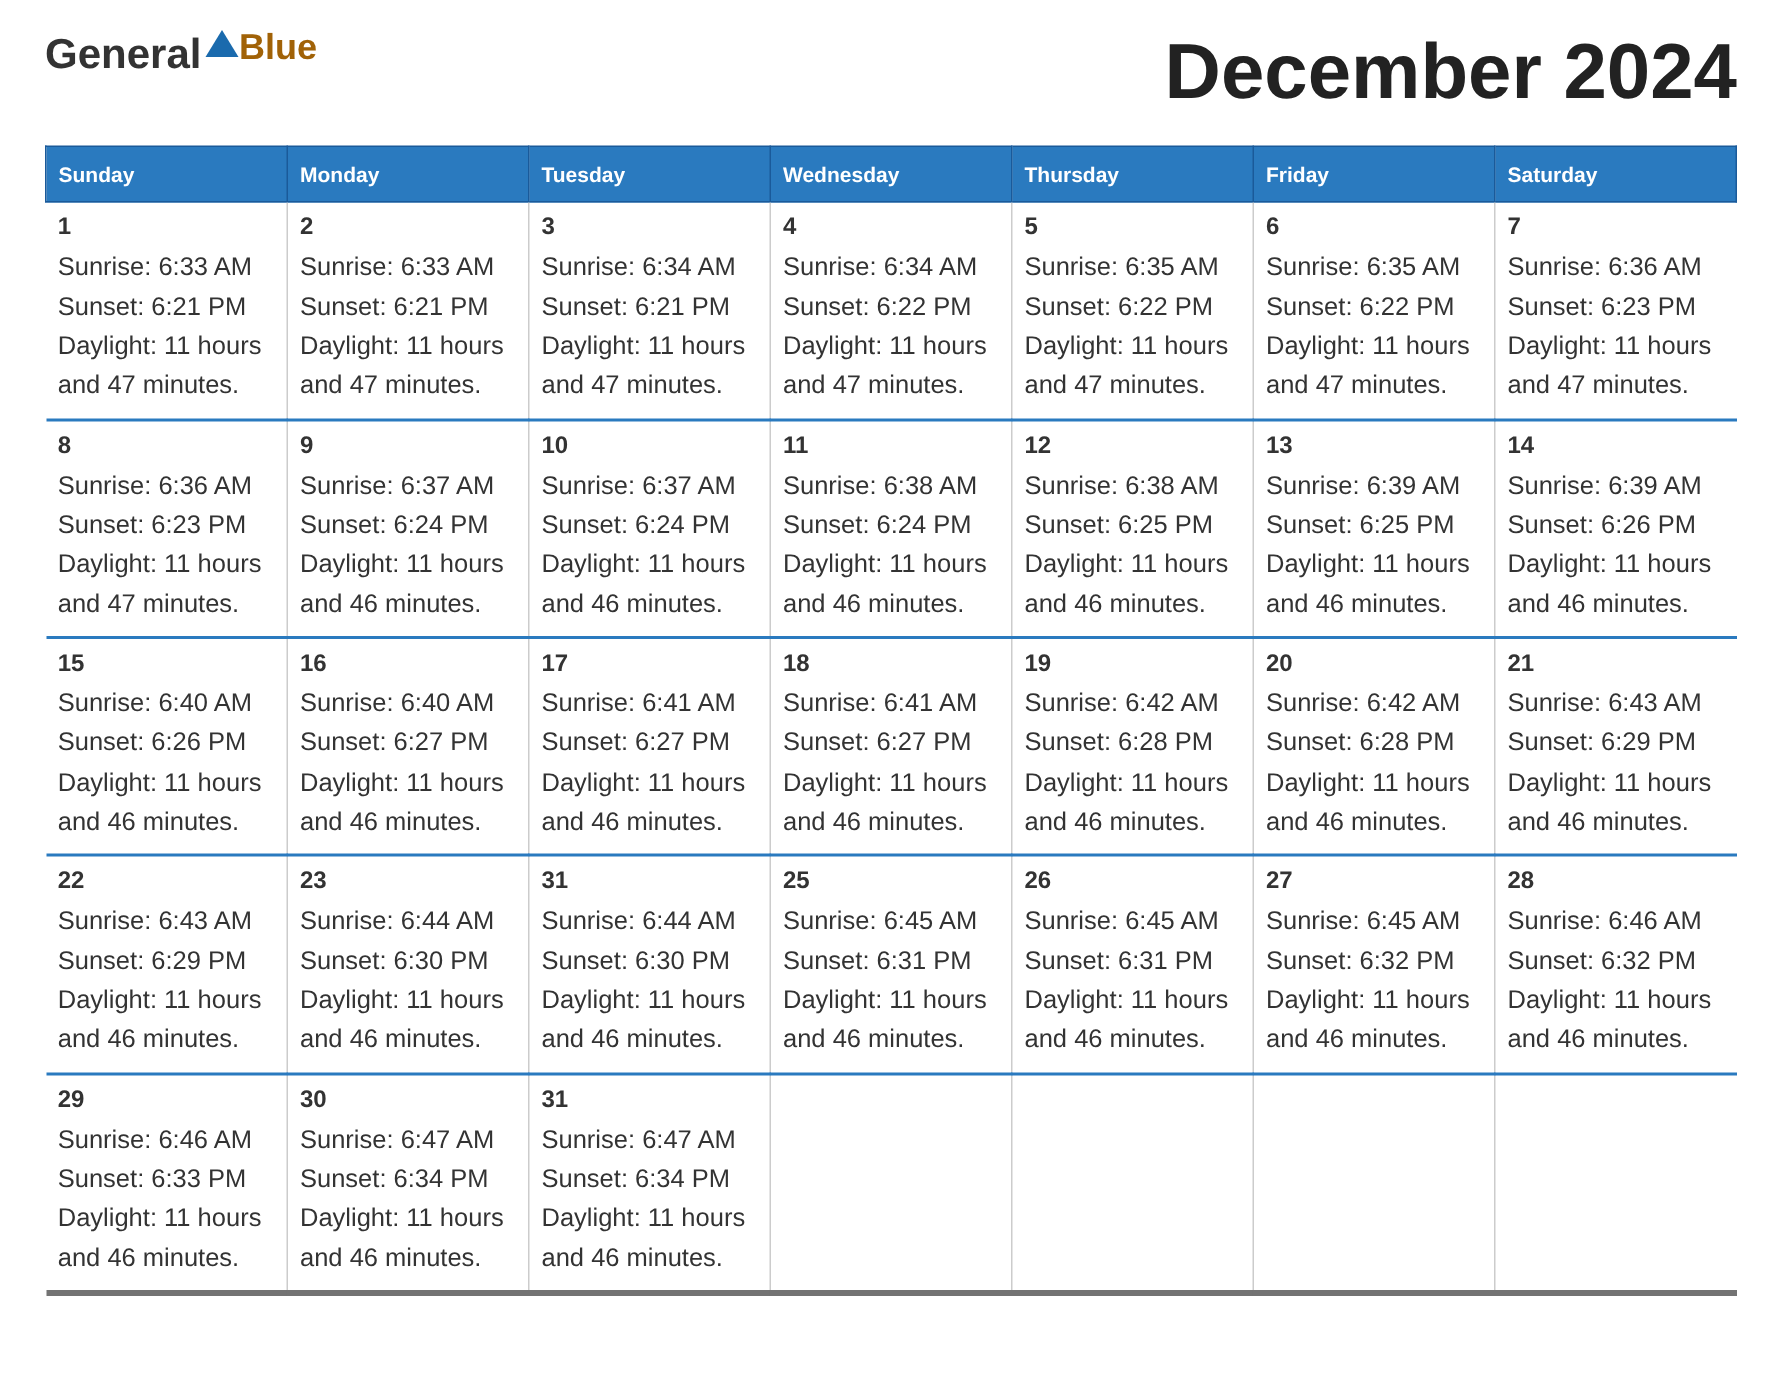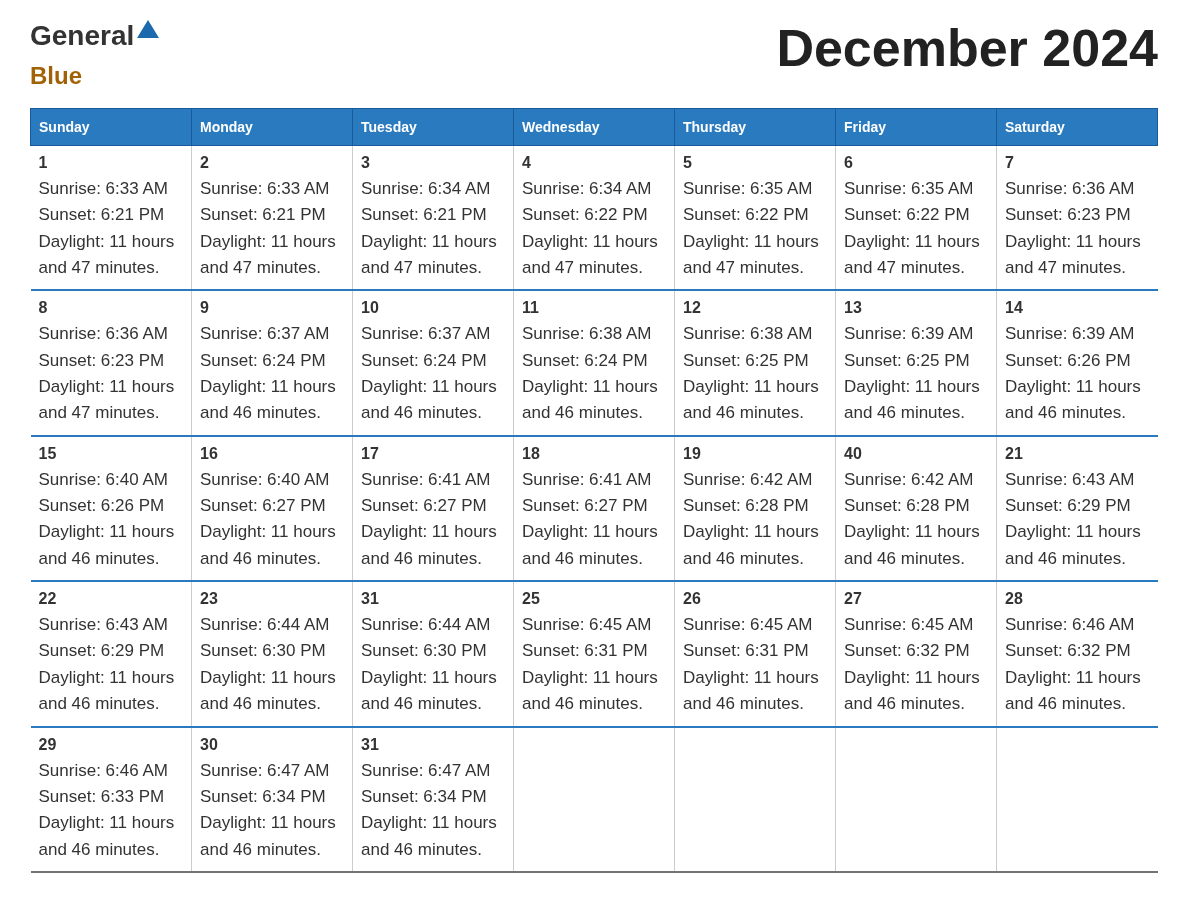--- a/index.html
+++ b/index.html
@@ -20,22 +20,21 @@
       display: flex;
       align-items: center;
     }
     .logo-text-general {
       font-size: 28px;
       font-weight: bold;
       color: #333;
     }
     .logo-wrapper {
       display: flex;
-      flex-direction: column;
-      gap: 12px;
+      flex-direction: row;
     }
     .logo-line1 {
       display: flex;
       align-items: center;
     }
     .logo-line2 {
       color: #a16207;
       font-size: 24px;
       font-weight: bold;
       line-height: 1;
@@ -89,21 +88,21 @@
       font-weight: bold;
       margin-bottom: 4px;
       display: block;
     }
     .day-info {
       font-size: 17px;
       line-height: 1.55;
       color: #333;
     }
     tbody tr:last-child {
-      border-bottom: 2px solid #737373;
+      border-bottom: 4px solid #737373;
     }
     .logo-triangle {
       display: inline-block;
       width: 0;
       height: 0;
       border-left: 11px solid transparent;
       border-right: 11px solid transparent;
       border-bottom: 18px solid #1a6aad;
       margin-left: 3px;
       vertical-align: middle;
@@ -216,21 +215,21 @@
         </td>
         <td>
           <span class="day-number">18</span>
           <div class="day-info">Sunrise: 6:41 AM<br>Sunset: 6:27 PM<br>Daylight: 11 hours<br>and 46 minutes.</div>
         </td>
         <td>
           <span class="day-number">19</span>
           <div class="day-info">Sunrise: 6:42 AM<br>Sunset: 6:28 PM<br>Daylight: 11 hours<br>and 46 minutes.</div>
         </td>
         <td>
-          <span class="day-number">40</span>
+          <span class="day-number">20</span>
           <div class="day-info">Sunrise: 6:42 AM<br>Sunset: 6:28 PM<br>Daylight: 11 hours<br>and 46 minutes.</div>
         </td>
         <td>
           <span class="day-number">21</span>
           <div class="day-info">Sunrise: 6:43 AM<br>Sunset: 6:29 PM<br>Daylight: 11 hours<br>and 46 minutes.</div>
         </td>
       </tr>
       <tr>
         <td>
           <span class="day-number">22</span>

